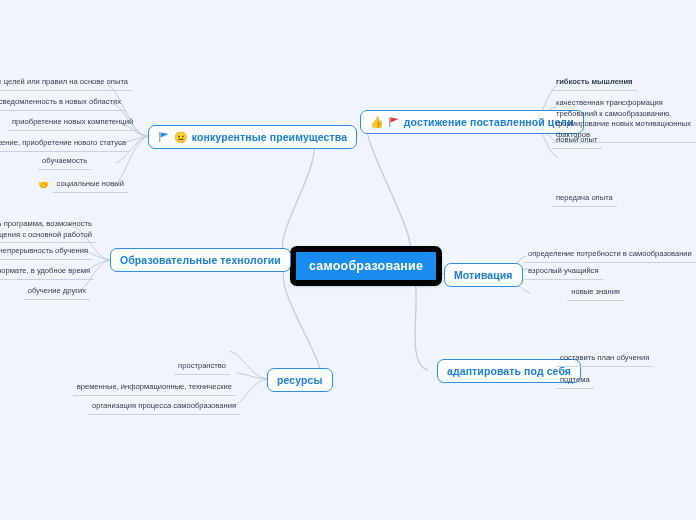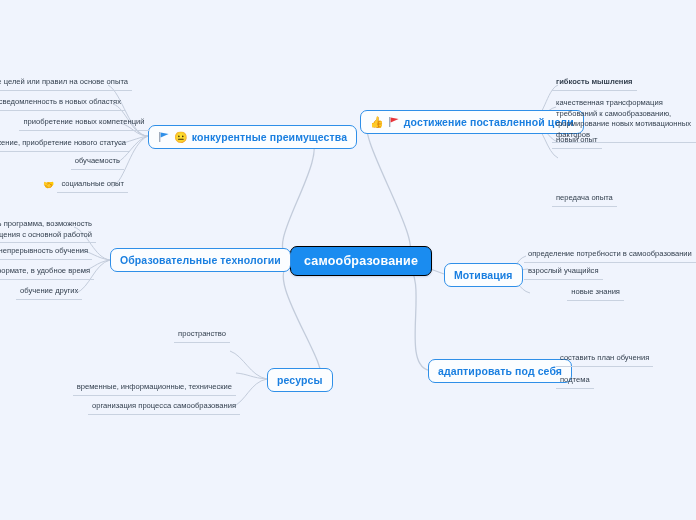--- a/index.html
+++ b/index.html
@@ -28,21 +28,21 @@
     pointer-events: none;
   }
   .node {
     position: absolute;
     box-sizing: border-box;
     white-space: nowrap;
   }
   
   .root {
     background: #1a8cf0;
-    border: 1px solid #000000;
+    border: 6px solid #000000;
     border-radius: 7px;
     color: #ffffff;
     font-size: 12.5px;
     font-weight: bold;
     padding: 7px 13px;
     letter-spacing: 0.2px;
     box-shadow: 0 1px 2px rgba(30,80,160,0.18);
   }
   
   .branch {
@@ -154,32 +154,32 @@
     <span class="emoji">😐</span>
     <span class="lbl">конкурентные преимущества</span>
   </div>
 
   <div class="leaf-wrap" style="left:-58px; top:76px; width:190px; justify-content:flex-end;">
     <span class="leaf l">изменение целей или правил на основе опыта</span>
   </div>
   <div class="leaf-wrap" style="left:-10px; top:96px; width:135px; justify-content:flex-end;">
     <span class="leaf l">осведомленность в новых областях</span>
   </div>
-  <div class="leaf-wrap" style="left:24px; top:116px; width:120px; justify-content:center;">
+  <div class="leaf-wrap" style="left:8px; top:116px; width:120px; justify-content:flex-start;">
     <span class="leaf l">приобретение новых компетенций</span>
   </div>
   <div class="leaf-wrap" style="left:-48px; top:137px; width:178px; justify-content:flex-end;">
     <span class="leaf l">самоуважение, приобретение нового статуса</span>
   </div>
-  <div class="leaf-wrap" style="left:38px; top:155px; width:86px; justify-content:flex-end;">
+  <div class="leaf-wrap" style="left:38px; top:155px; width:86px; justify-content:flex-start;">
     <span class="leaf l">обучаемость</span>
   </div>
   <div class="leaf-wrap" style="left:42px; top:178px; width:86px; justify-content:flex-end; align-items:center;">
     <span class="emoji small">🤝</span>
-    <span class="leaf l">социальные опыт</span>
+    <span class="leaf l">социальные новый</span>
   </div>
 
   <div class="node branch" style="left:360px; top:110px;">
     <span class="emoji">👍</span>
     <span class="emoji">
       <svg class="flagicon" width="12" height="12" viewBox="0 0 12 12">
         <rect x="1.2" y="1" width="1.1" height="10" fill="#8a98ab"></rect>
         <path d="M2.6,1.6 L10.6,3.0 L2.6,6.6 Z" fill="#e8353a"></path>
       </svg>
     </span>
@@ -205,21 +205,21 @@
 
   <div class="leaf-wrap" style="left:-76px; top:218px; width:172px; justify-content:flex-end;">
     <span class="leaf l multiline" style="width:168px;">модульность программа, возможность адаптации и совмещения с основной работой</span>
   </div>
   <div class="leaf-wrap" style="left:-6px; top:245px; width:98px; justify-content:flex-end;">
     <span class="leaf l">непрерывность обучения</span>
   </div>
   <div class="leaf-wrap" style="left:-62px; top:265px; width:156px; justify-content:flex-end;">
     <span class="leaf l">обучение в удобном формате, в удобное время</span>
   </div>
-  <div class="leaf-wrap" style="left:16px; top:285px; width:74px; justify-content:flex-start;">
+  <div class="leaf-wrap" style="left:16px; top:285px; width:74px; justify-content:flex-end;">
     <span class="leaf l">обучение других</span>
   </div>
 
   <div class="node branch" style="left:444px; top:263px;">
     <span class="lbl">Мотивация</span>
   </div>
 
   <div class="leaf-wrap" style="left:524px; top:248px; width:170px;">
     <span class="leaf r">определение потребности в самообразовании</span>
   </div>
@@ -227,31 +227,31 @@
     <span class="leaf r">взрослый учащийся</span>
   </div>
   <div class="leaf-wrap" style="left:524px; top:286px; width:100px;justify-content:flex-end;">
     <span class="leaf r">новые знания</span>
   </div>
 
   <div class="node branch" style="left:267px; top:368px;">
     <span class="lbl">ресурсы</span>
   </div>
 
-  <div class="leaf-wrap" style="left:150px; top:328px; width:80px; justify-content:flex-end;">
+  <div class="leaf-wrap" style="left:150px; top:360px; width:80px; justify-content:flex-end;">
     <span class="leaf l">пространство</span>
   </div>
   <div class="leaf-wrap" style="left:70px; top:381px; width:166px; justify-content:flex-end;">
     <span class="leaf l">временные, информационные, технические</span>
   </div>
   <div class="leaf-wrap" style="left:120px; top:400px; width:120px; justify-content:flex-end;">
     <span class="leaf l">организация процесса самообразования</span>
   </div>
 
-  <div class="node branch" style="left:428px; top:359px;">
+  <div class="node branch" style="left:437px; top:359px;">
     <span class="lbl">адаптировать под себя</span>
   </div>
 
   <div class="leaf-wrap" style="left:556px; top:352px; width:120px;">
     <span class="leaf r">составить план обучения</span>
   </div>
   <div class="leaf-wrap" style="left:556px; top:374px; width:80px;">
     <span class="leaf r">подтема</span>
   </div>
 

